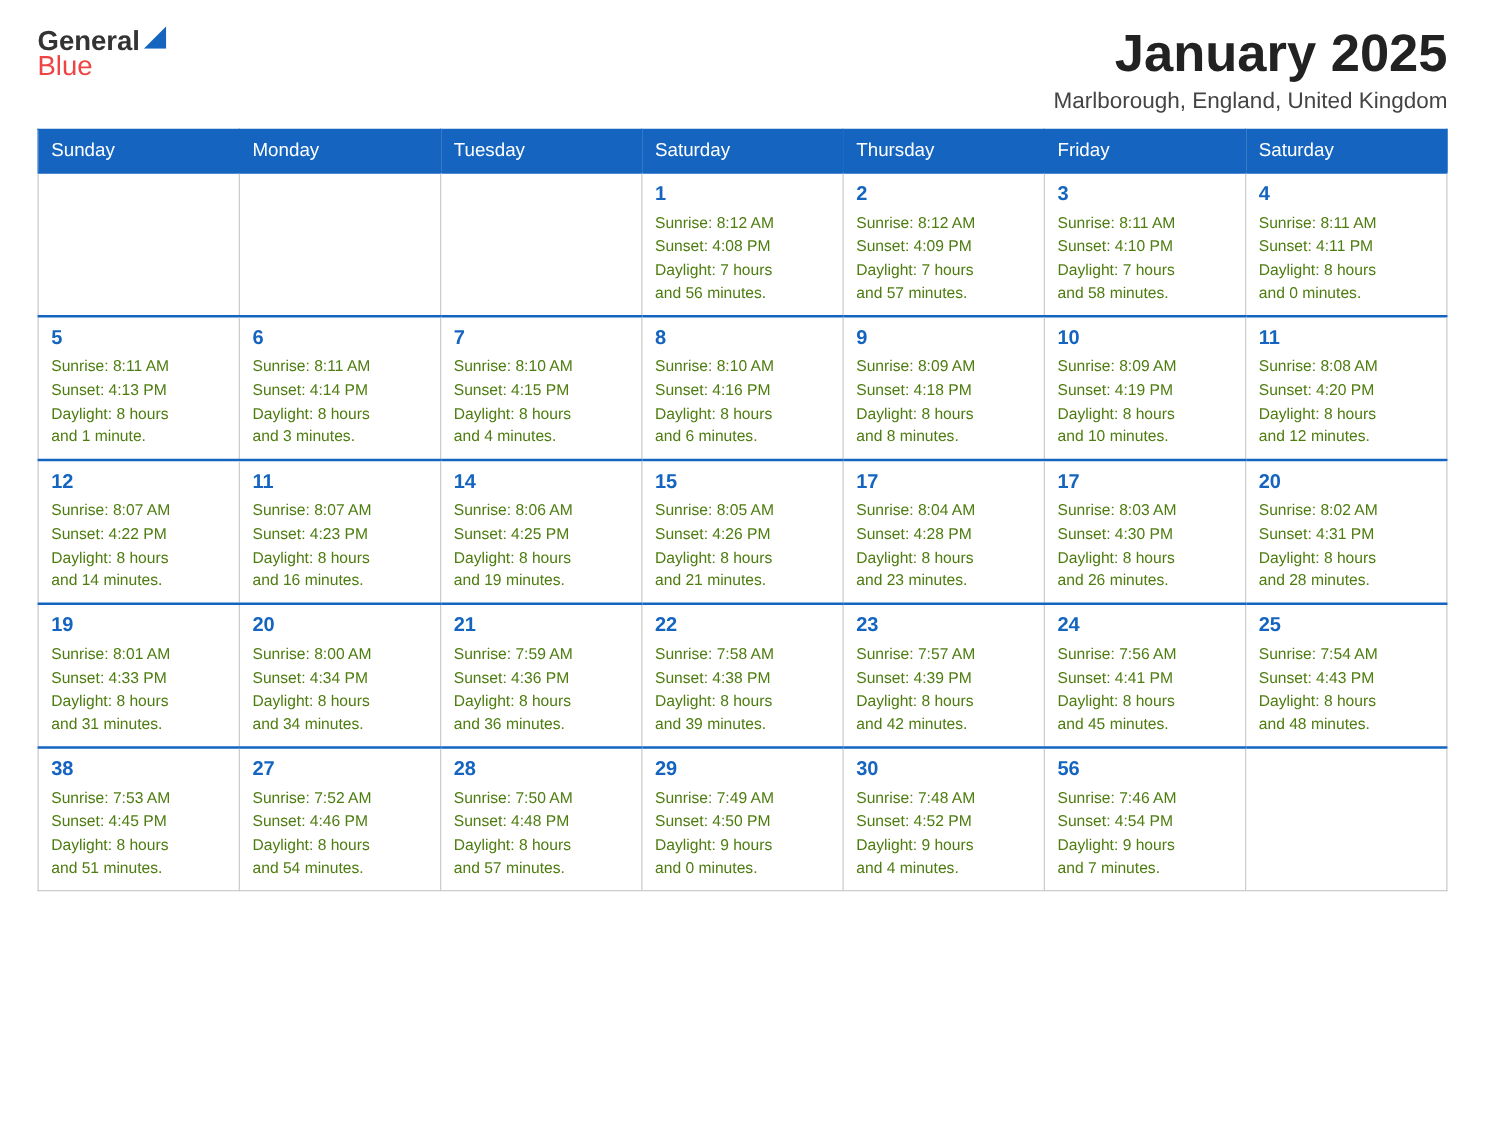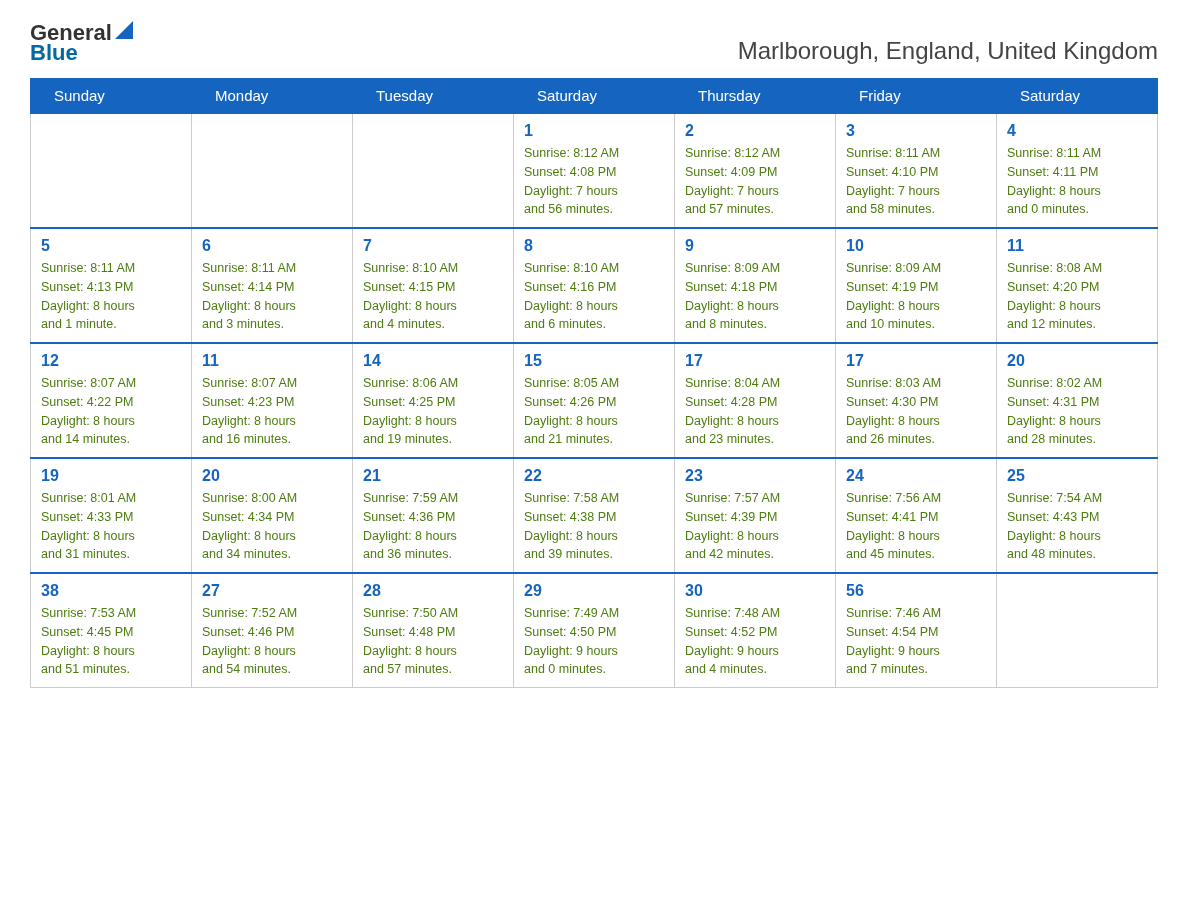--- a/index.html
+++ b/index.html
@@ -21,48 +21,48 @@
       align-items: center;
       gap: 4px;
     }
     .logo-text-general {
       font-size: 22px;
       font-weight: bold;
       color: #333;
     }
     .logo-text-blue {
       font-size: 22px;
-      font-weight: bold;
-      color: #0369a1;
+      font-weight: normal;
+      color: #ef4444;
     }
     .title-block {
       text-align: right;
     }
     .month-year {
       font-size: 42px;
       font-weight: bold;
       color: #222;
       line-height: 1.1;
     }
     .location {
-      font-size: 24px;
+      font-size: 18px;
       color: #444;
-      margin-top: 17px;
+      margin-top: 4px;
     }
     .calendar {
       width: 100%;
       border-collapse: collapse;
       margin-top: 12px;
     }
     .calendar th {
       background-color: #1565c0;
       color: #fff;
       font-size: 15px;
       font-weight: normal;
-      padding: 8px 23px;
+      padding: 8px 10px;
       text-align: left;
       border: 1px solid #1565c0;
     }
     .calendar td {
       vertical-align: top;
       padding: 8px 10px;
       border: 1px solid #ccc;
       width: calc(100% / 7);
       font-size: 13px;
       color: #222;
@@ -104,20 +104,21 @@
         <div style="display:inline-block;margin-left:3px;margin-bottom:2px;">
           <svg width="18" height="18" viewBox="0 0 18 18">
             <polygon points="0,18 18,0 18,18" fill="#1565c0"></polygon>
           </svg>
         </div>
       </div>
       <span class="logo-text-blue" style="margin-top:-6px;">Blue</span>
     </div>
   </div>
   <div class="title-block">
+    <div class="month-year">January 2025</div>
     <div class="location">Marlborough, England, United Kingdom</div>
   </div>
 </div>
 
 <table class="calendar">
   <thead>
     <tr>
     <th>Sunday</th>
         <th>Monday</th>
         <th>Tuesday</th>

